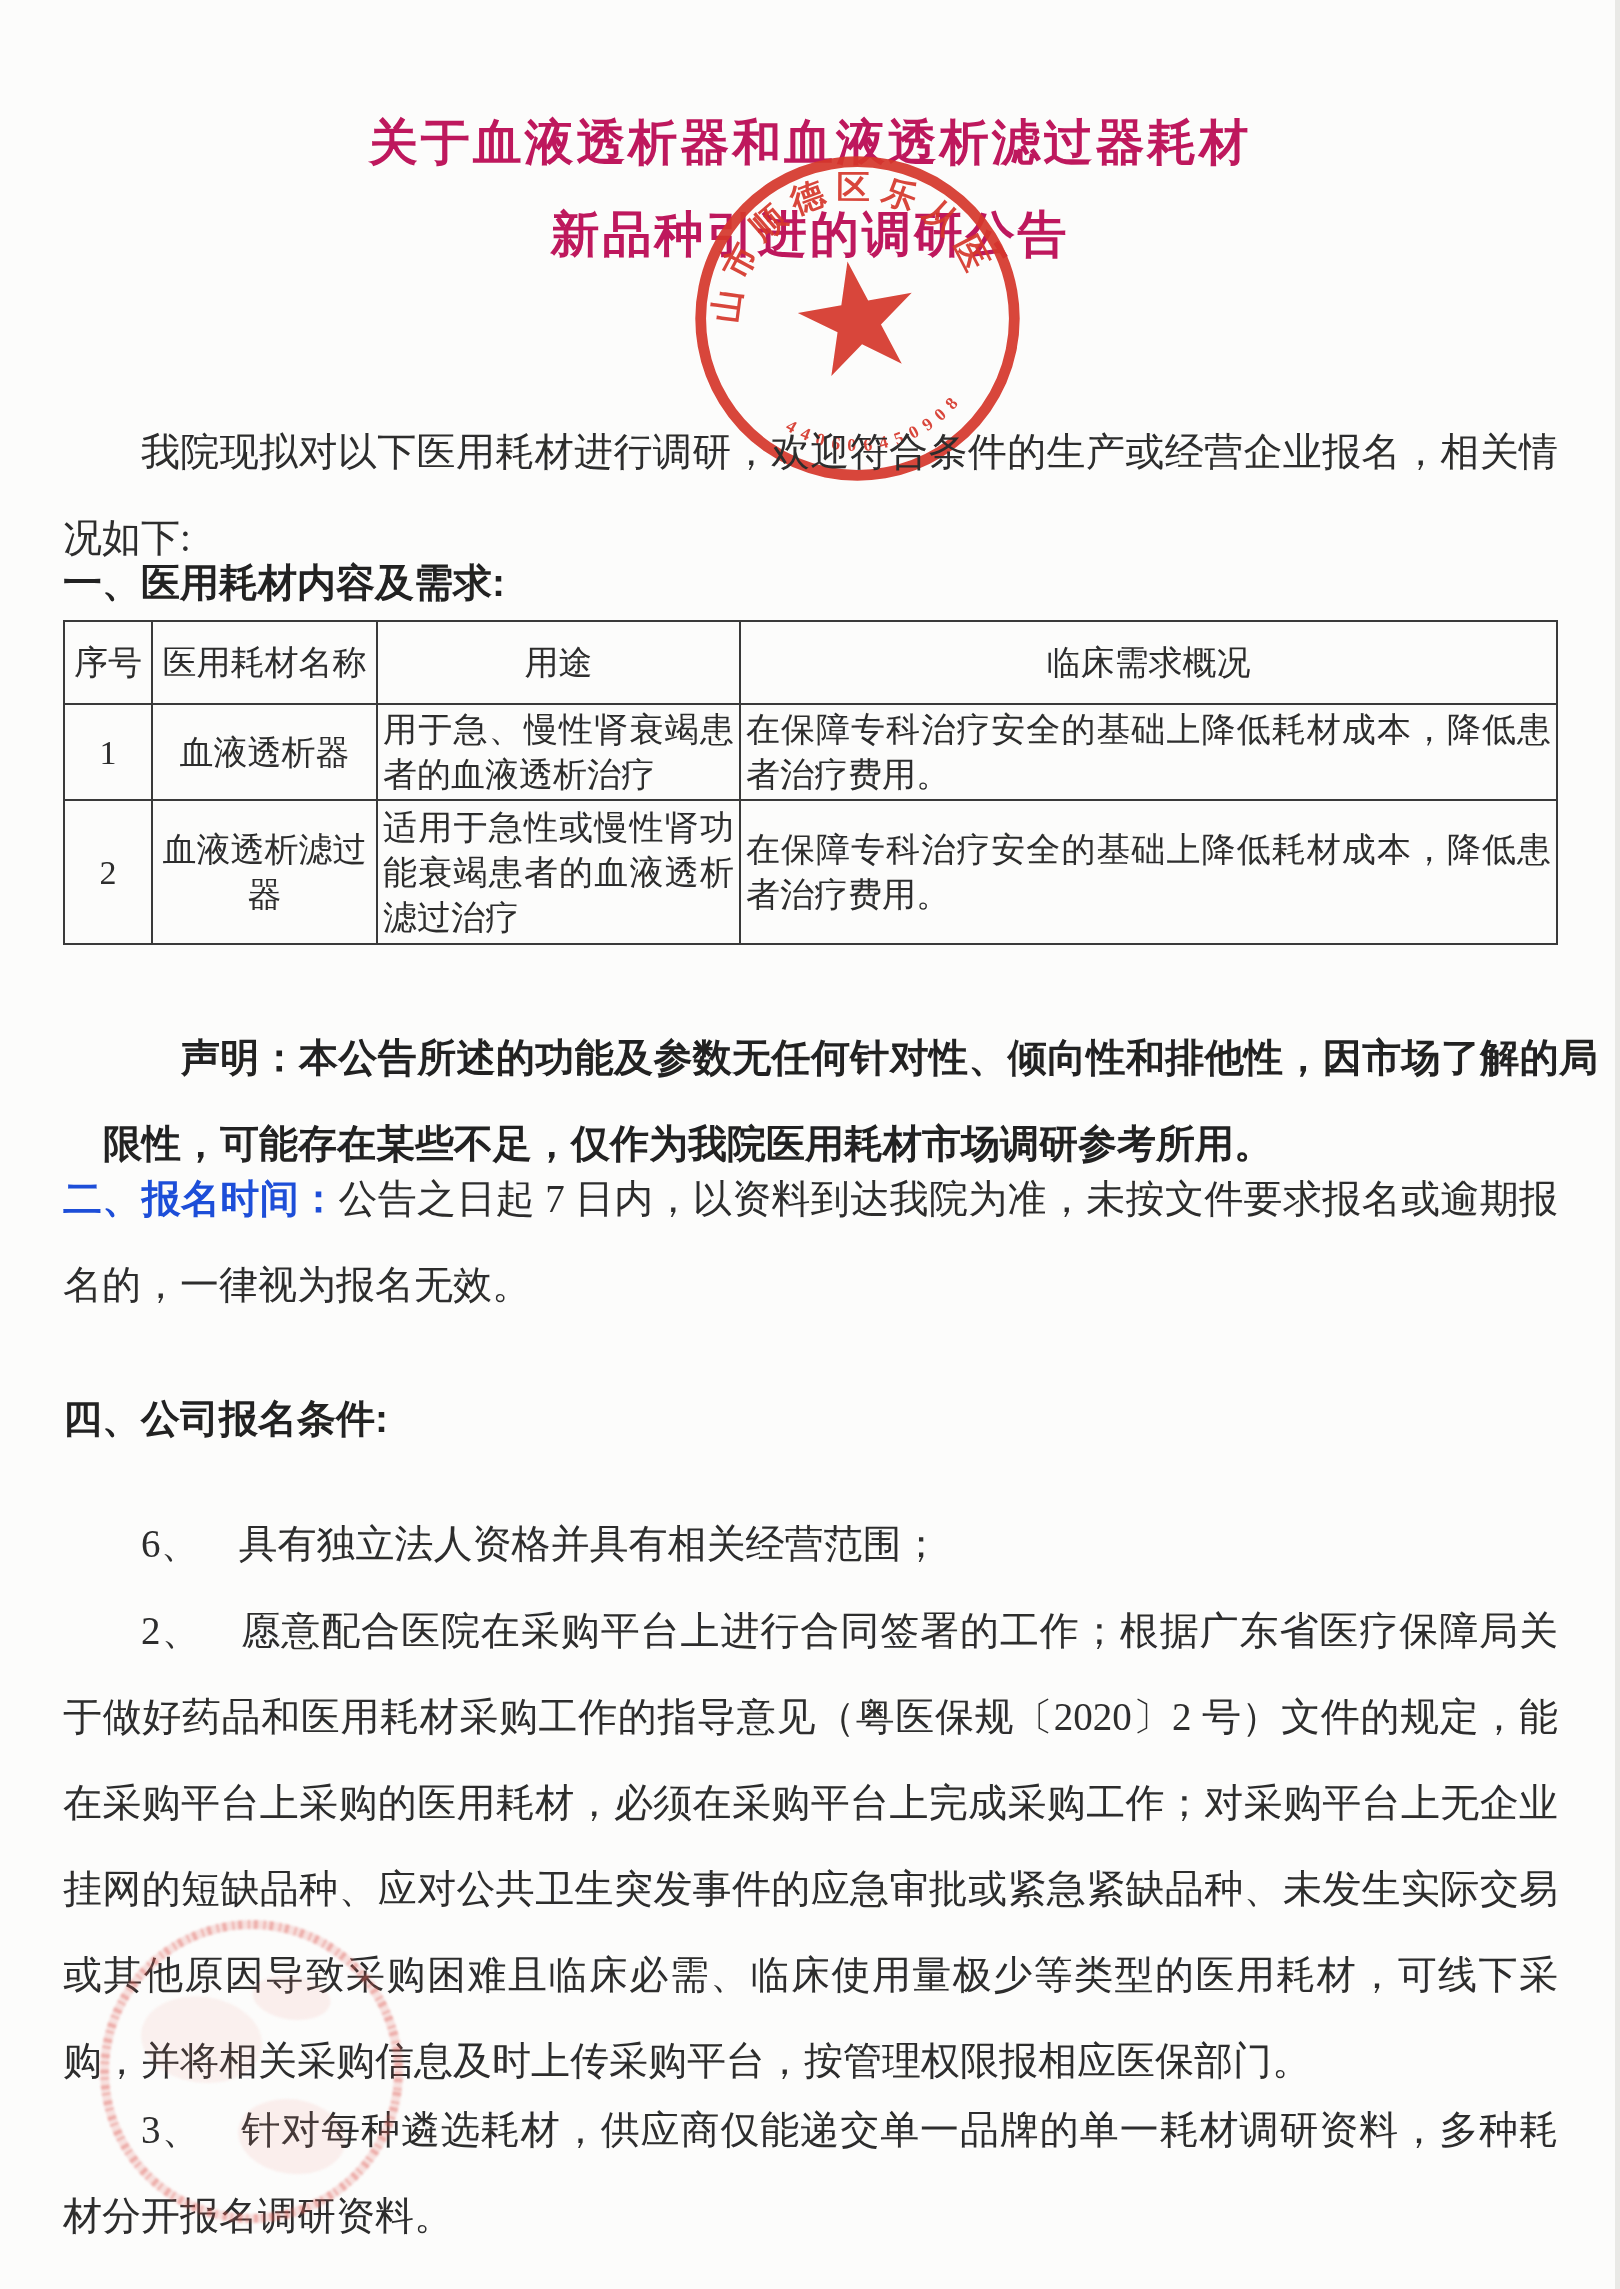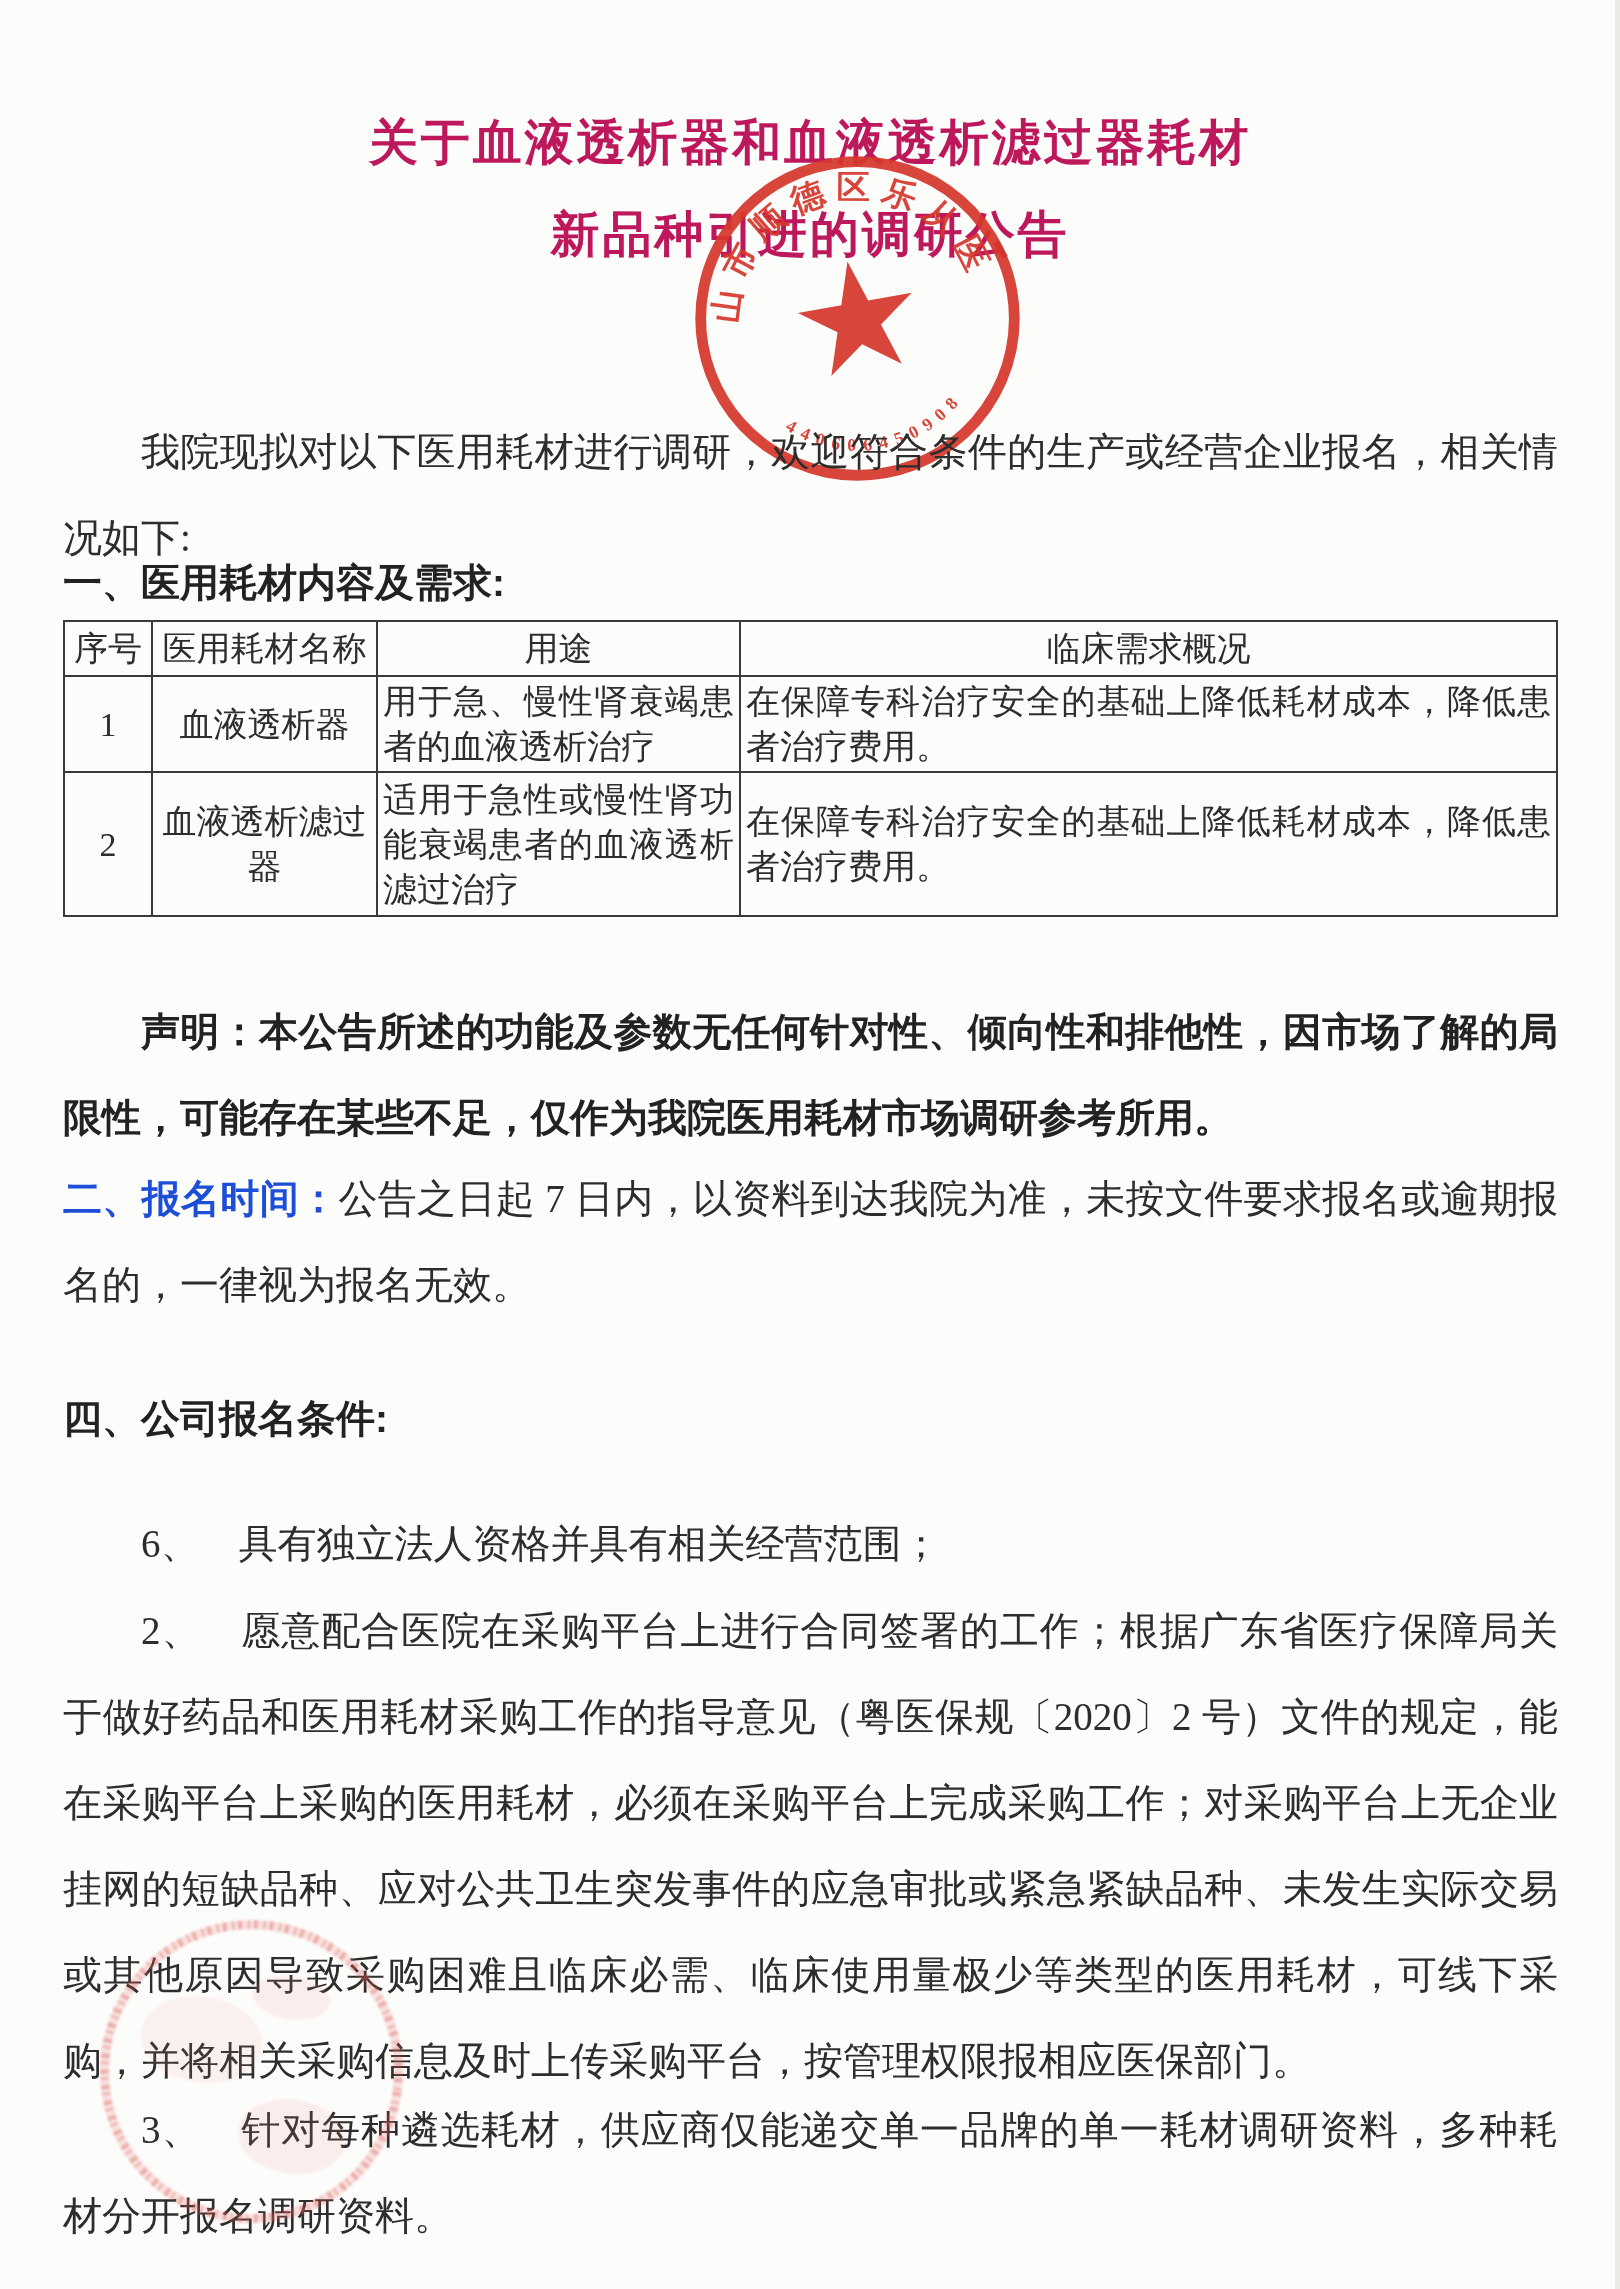--- a/index.html
+++ b/index.html
@@ -42,21 +42,21 @@
   table.consumables col.c1{width:88px;}
   table.consumables col.c2{width:225px;}
   table.consumables col.c3{width:363px;}
   table.consumables td,table.consumables th{
     border:2px solid #3a3a3a;
     padding:2px 4.9px;
     font-weight:normal;
     vertical-align:middle;
     overflow:hidden;
   }
-  table.consumables thead tr{height:55px;}
+  table.consumables thead tr{height:83px;}
   table.consumables tr.r1{height:96px;}
   table.consumables tr.r2{height:144px;}
   .tc{text-align:center;}
   .tj{text-align:justify;}
   
   .stamp{position:absolute;left:686px;top:147px;width:343px;height:343px;
     transform:rotate(-10deg);opacity:.92;}
   .stamp-faint{position:absolute;left:80px;top:1900px;width:343px;height:343px;
     transform:rotate(8deg);filter:blur(1.2px);}
   .stamp text{font-family:"Liberation Serif","DejaVu Serif",serif;}
@@ -113,21 +113,21 @@
       </tr>
       <tr class="r2">
         <td class="tc">2</td>
         <td class="tc">血液透析滤过器</td>
         <td class="tj">适用于急性或慢性肾功能衰竭患者的血液透析滤过治疗</td>
         <td class="tj">在保障专科治疗安全的基础上降低耗材成本，降低患者治疗费用。</td>
       </tr>
     </tbody>
   </table>
 
-  <p class="blk indent hei" style="top:950px;">声明：本公告所述的功能及参数无任何针对性、倾向性和排他性，因市场了解的局限性，可能存在某些不足，仅作为我院医用耗材市场调研参考所用。</p>
+  <p class="blk indent hei" style="top:976px;margin-left:40px;">声明：本公告所述的功能及参数无任何针对性、倾向性和排他性，因市场了解的局限性，可能存在某些不足，仅作为我院医用耗材市场调研参考所用。</p>
 
   <p class="blk" style="top:1117px;"><span class="lbl">二、报名时间：</span><span>公告之日起 7 日内，以资料到达我院为准，未按文件要求报名或逾期报名的，一律视为报名无效。</span></p>
 
 
   <div class="blk hei" style="top:1376px;">四、公司报名条件:</div>
 
   <p class="blk indent" style="top:1462px;">6、　具有独立法人资格并具有相关经营范围；</p>
   <p class="blk indent" style="top:1549px;">2、　愿意配合医院在采购平台上进行合同签署的工作；根据广东省医疗保障局关于做好药品和医用耗材采购工作的指导意见（粤医保规〔2020〕2 号）文件的规定，能在采购平台上采购的医用耗材，必须在采购平台上完成采购工作；对采购平台上无企业挂网的短缺品种、应对公共卫生突发事件的应急审批或紧急紧缺品种、未发生实际交易或其他原因导致采购困难且临床必需、临床使用量极少等类型的医用耗材，可线下采购，并将相关采购信息及时上传采购平台，按管理权限报相应医保部门。</p>
   <p class="blk indent" style="top:2048px;">3、　针对每种遴选耗材，供应商仅能递交单一品牌的单一耗材调研资料，多种耗材分开报名调研资料。</p>
 

